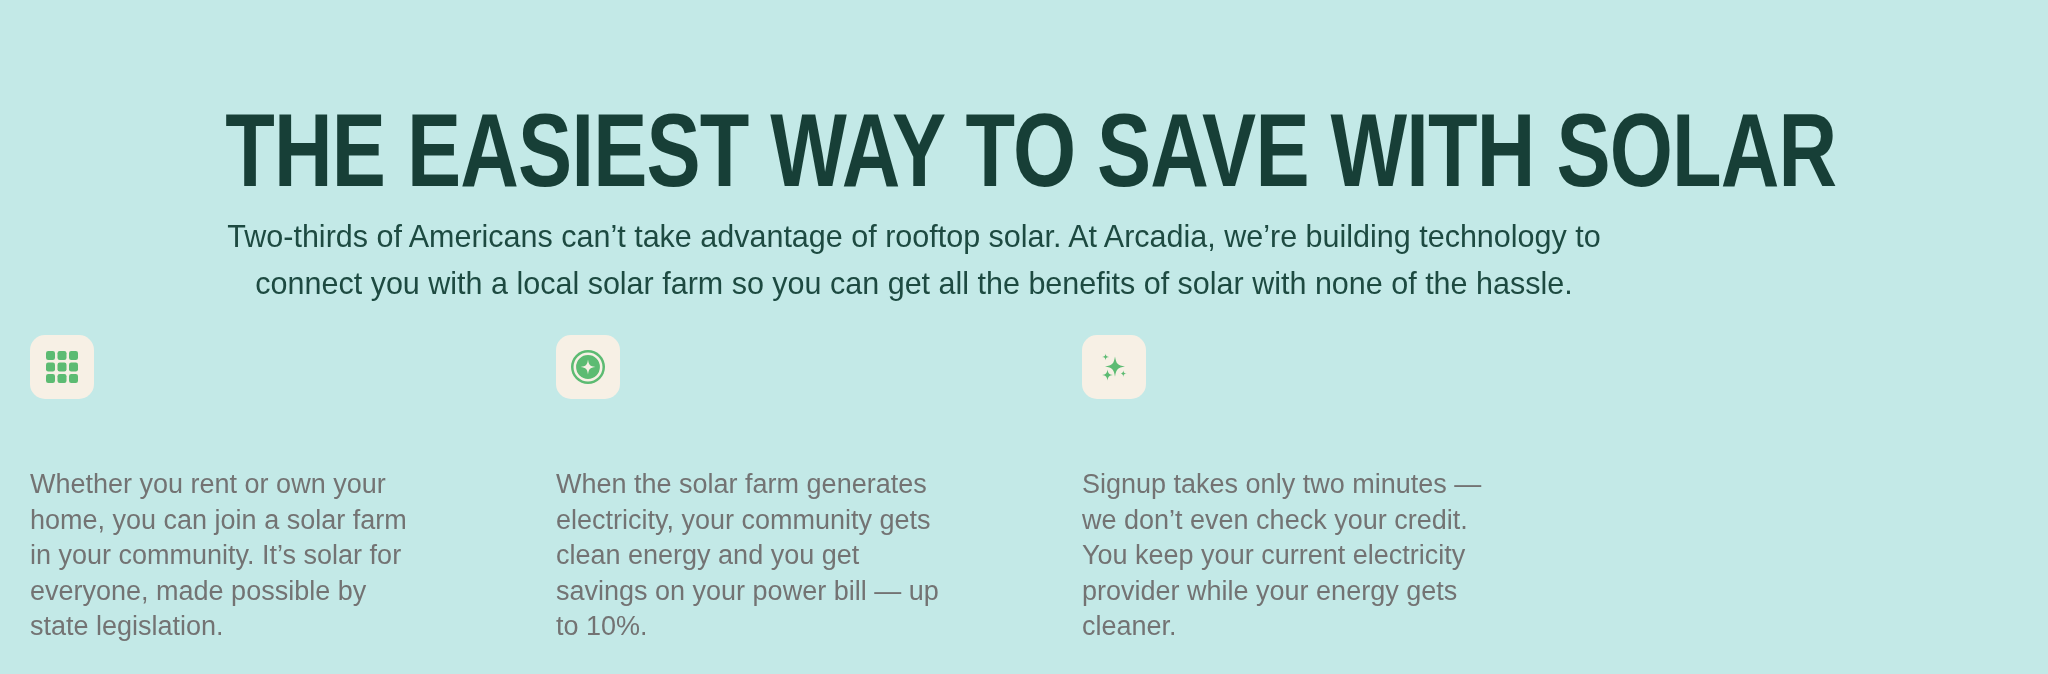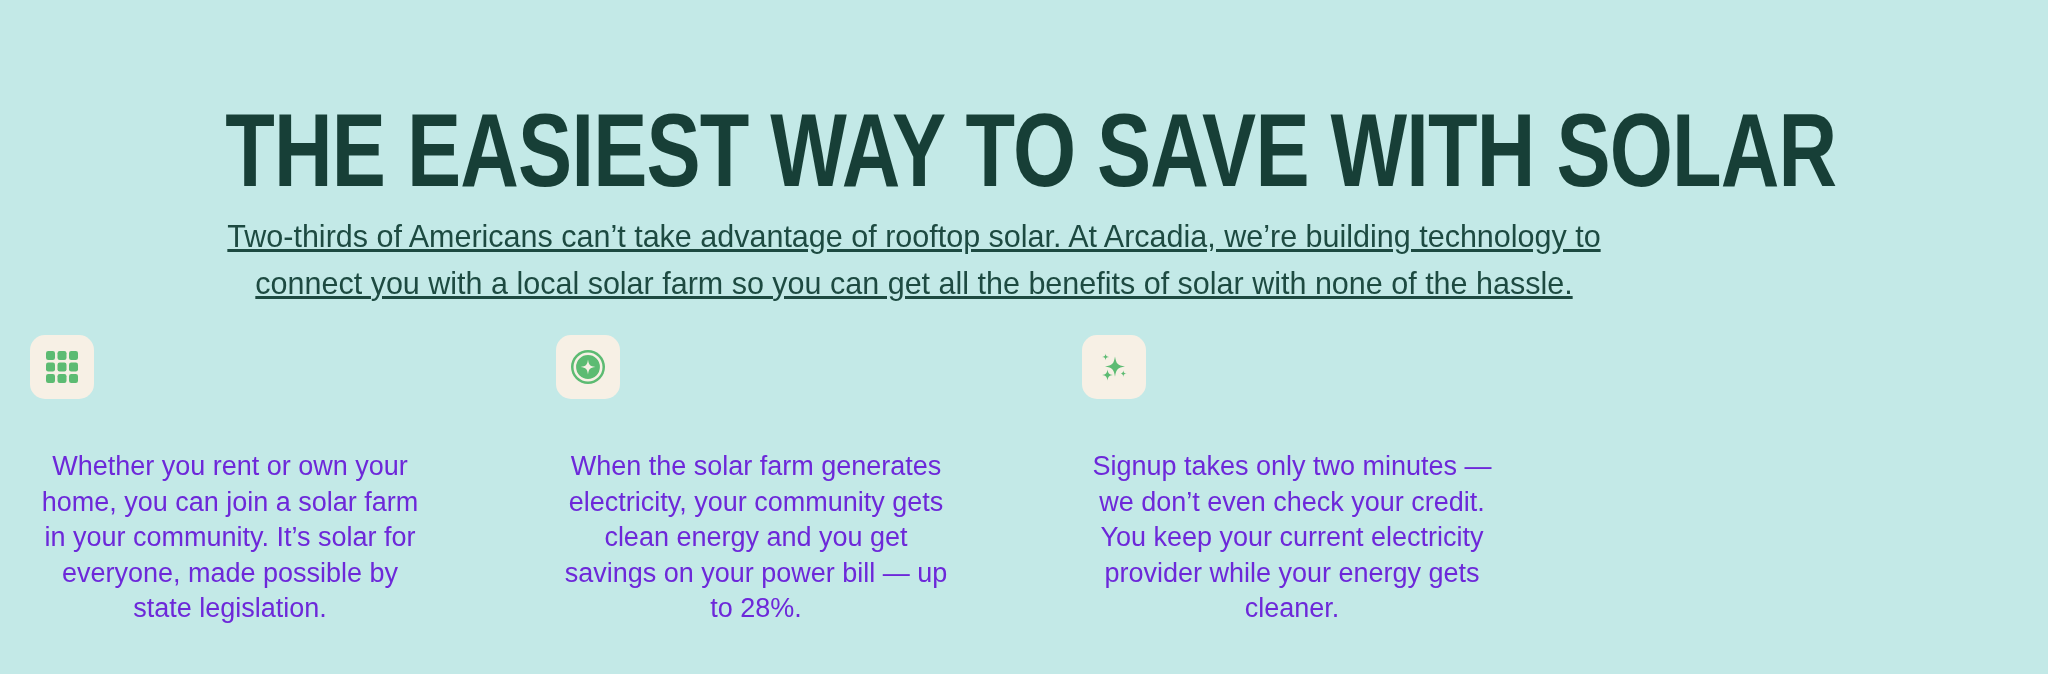--- a/index.html
+++ b/index.html
@@ -46,21 +46,20 @@
     position: absolute;
     top: 182px;
     left: 50%;
     transform: translateX(-50%);
     width: 1430px;
     text-align: center;
     font-size: 30.5px;
     line-height: 47px;
     color: #1d4a41;
     font-weight: 400;
-    text-decoration: underline;
   }
 
   
   .columns {
     position: absolute;
     top: 335px;
     left: 30px;
     width: 1995px;
     display: flex;
     flex-direction: row;
@@ -84,27 +83,26 @@
     border-radius: 15px;
     background: #f7f0e5;
     display: flex;
     align-items: center;
     justify-content: center;
     flex: 0 0 auto;
   }
   .icon-tile svg { display: block; }
 
   .col-text {
-    margin-top: 50px;
+    margin-top: 68px;
     font-size: 27px;
     line-height: 35.5px;
-    color: #6d28d9;
+    color: #737373;
     font-weight: 400;
     max-width: 400px;
-    text-align: center;
   }
   .col:last-child .col-text { max-width: 420px; }
 </style>
 </head>
 <body>
 
 <div class="page">
 
   <h1 class="headline">THE EASIEST WAY TO SAVE WITH SOLAR</h1>
 
@@ -132,21 +130,21 @@
     </div>
 
     <div class="col">
       <div class="icon-tile">
         <svg width="36" height="36" viewBox="0 0 36 36" aria-hidden="true">
           <circle cx="18" cy="18" r="17" fill="#5cbb72"></circle>
           <circle cx="18" cy="18" r="13.2" fill="none" stroke="#f7f0e5" stroke-width="2.6"></circle>
           <path d="M18 8.6 C18.9 14.2 19.8 15.1 25.4 16 C19.8 16.9 18.9 17.8 18 23.4 C17.1 17.8 16.2 16.9 10.6 16 C16.2 15.1 17.1 14.2 18 8.6 Z" fill="#f7f0e5" transform="translate(0,2)"></path>
         </svg>
       </div>
-      <div class="col-text">When the solar farm generates electricity, your community gets clean energy and you get savings on your power bill — up to 28%.</div>
+      <div class="col-text">When the solar farm generates electricity, your community gets clean energy and you get savings on your power bill — up to 10%.</div>
     </div>
 
 
     <div class="col">
       <div class="icon-tile">
         <svg width="36" height="36" viewBox="0 0 36 36" aria-hidden="true">
           <g fill="#5cbb72">
             <path d="M19 7.5 C20.3 15 21.6 16.3 29 17.6 C21.6 18.9 20.3 20.2 19 27.7 C17.7 20.2 16.4 18.9 9 17.6 C16.4 16.3 17.7 15 19 7.5 Z"></path>
             <path d="M11.5 20.5 C12.2 24.6 12.9 25.3 17 26 C12.9 26.7 12.2 27.4 11.5 31.5 C10.8 27.4 10.1 26.7 6 26 C10.1 25.3 10.8 24.6 11.5 20.5 Z"></path>
             <path d="M9.6 4.5 C10 7.1 10.4 7.5 13 7.9 C10.4 8.3 10 8.7 9.6 11.3 C9.2 8.7 8.8 8.3 6.2 7.9 C8.8 7.5 9.2 7.1 9.6 4.5 Z"></path>

